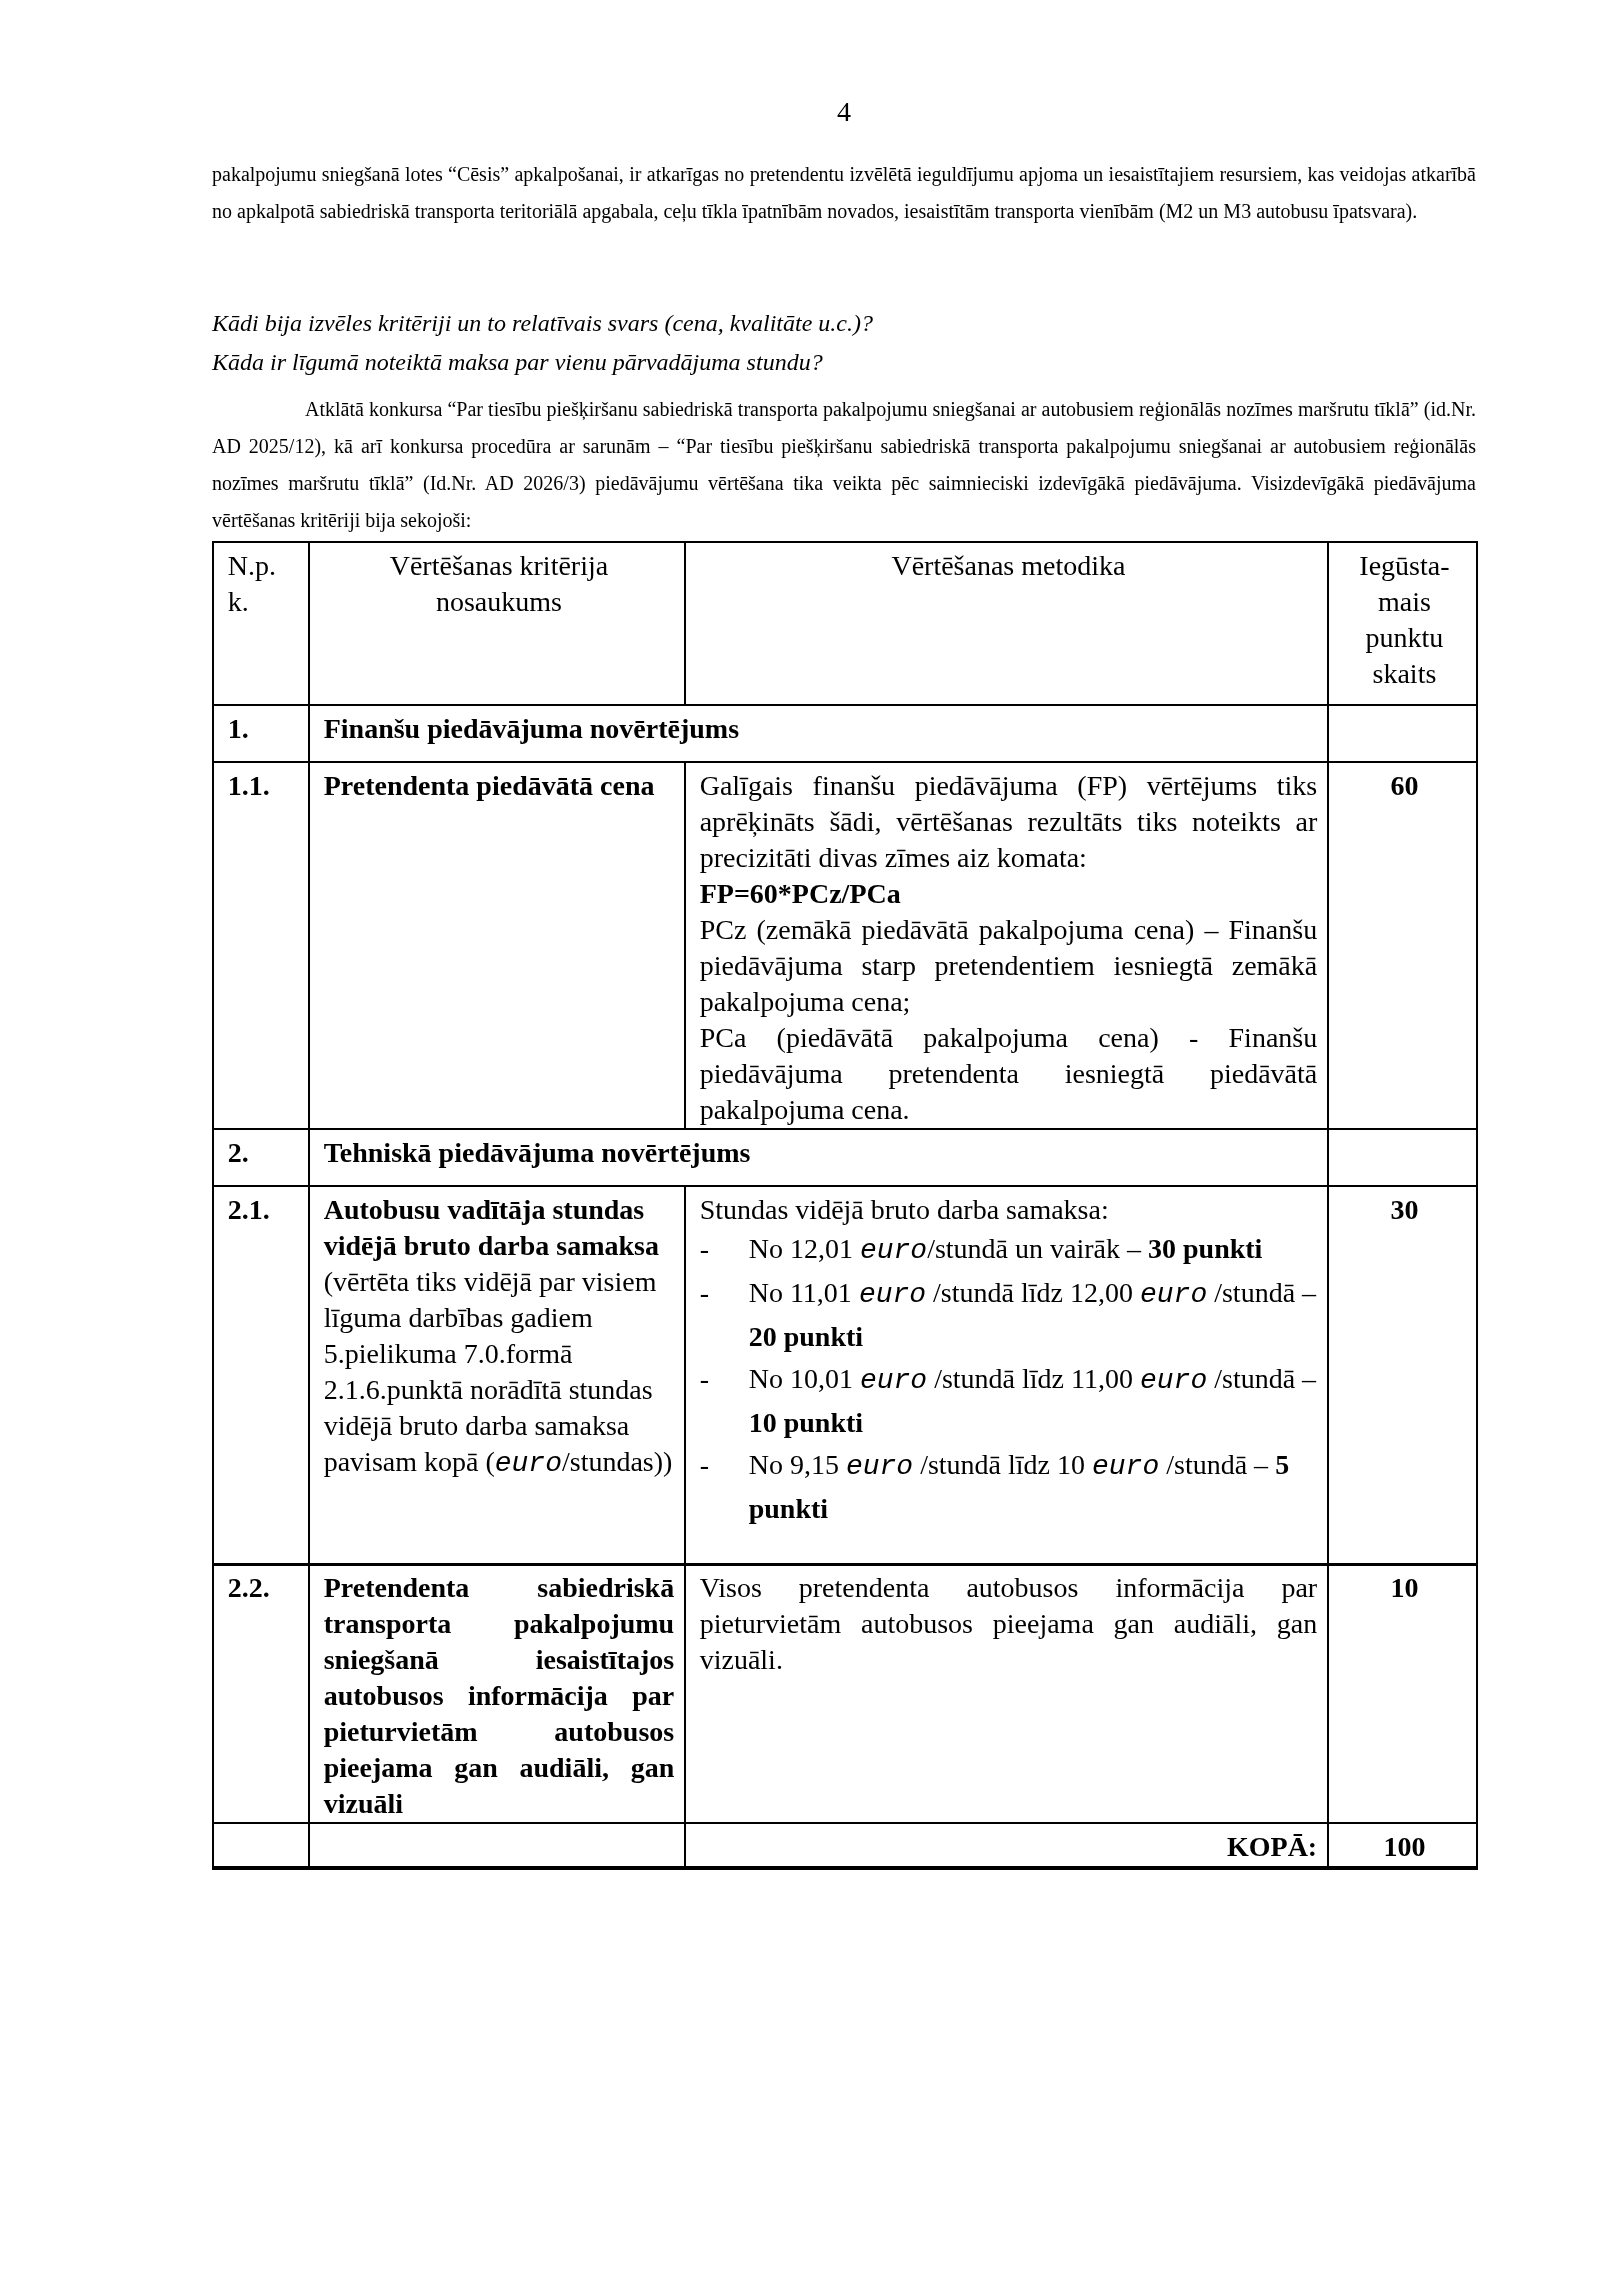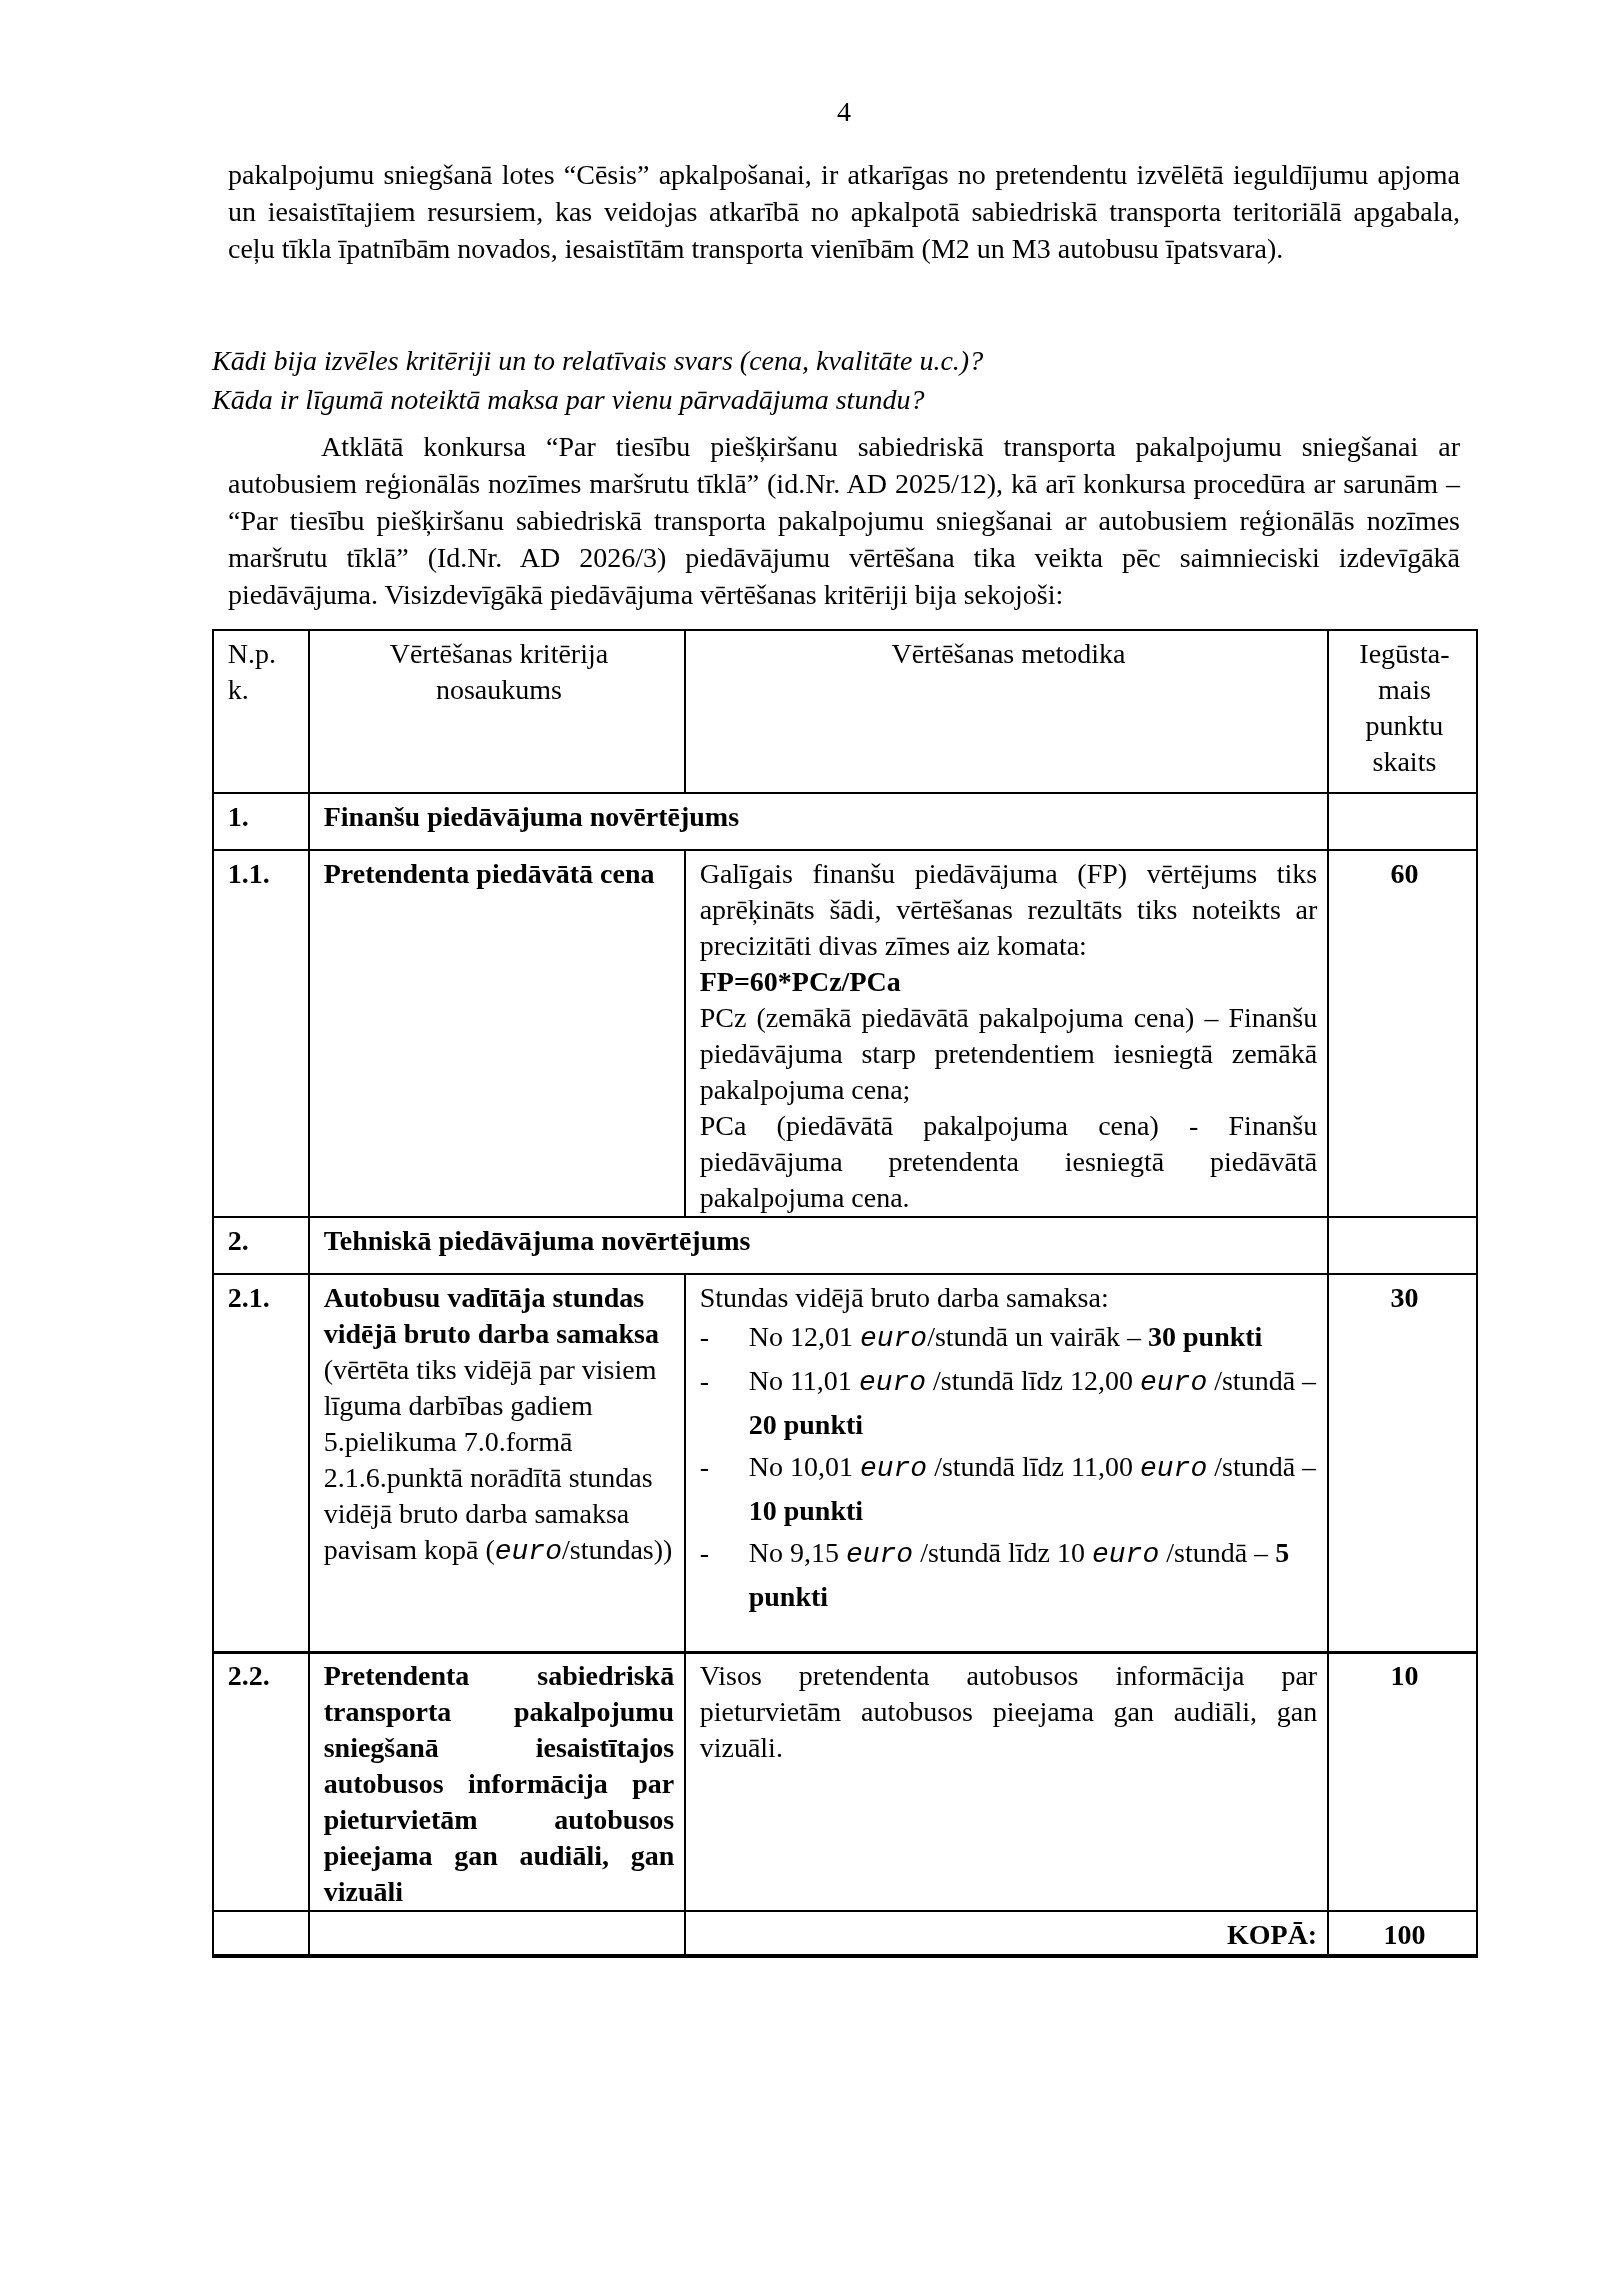--- a/index.html
+++ b/index.html
@@ -6,24 +6,24 @@
   html, body { margin: 0; padding: 0; background: #e8e8e8; }
   .page {
     width: 1623px; height: 2293px;
     background: #ffffff; color: #000000;
     font-family: "Liberation Serif", "DejaVu Serif", serif;
     padding: 94px 147px 0 212px;
     position: relative; overflow: hidden;
     margin: 0 auto;
   }
   .page-number { font-size: 28px; line-height: 35px; text-align: center; }
-  .par { font-size: 28px; line-height: 37px; text-align: justify; margin: 16px; }
+  .par { font-size: 20px; line-height: 37px; text-align: justify; margin: 0; }
   .intro { margin-top: 27.4px; }
   .qs { margin-top: 74px; }
-  .q { font-size: 28px; line-height: 39px; font-style: italic; margin: 0; text-align: left; }
+  .q { font-size: 24px; line-height: 39px; font-style: italic; margin: 0; text-align: left; }
   .body-par { margin-top: 8.8px; text-indent: 93px; }
 
   table.tbl {
     border-collapse: collapse; table-layout: fixed;
     width: 1264px; margin-top: 2px;
     border: 2.9px solid #000; border-bottom-width: 4.9px;
   }
   .tbl td {
     border: 2px solid #000; vertical-align: top;
     font-size: 28px; line-height: 36px;

